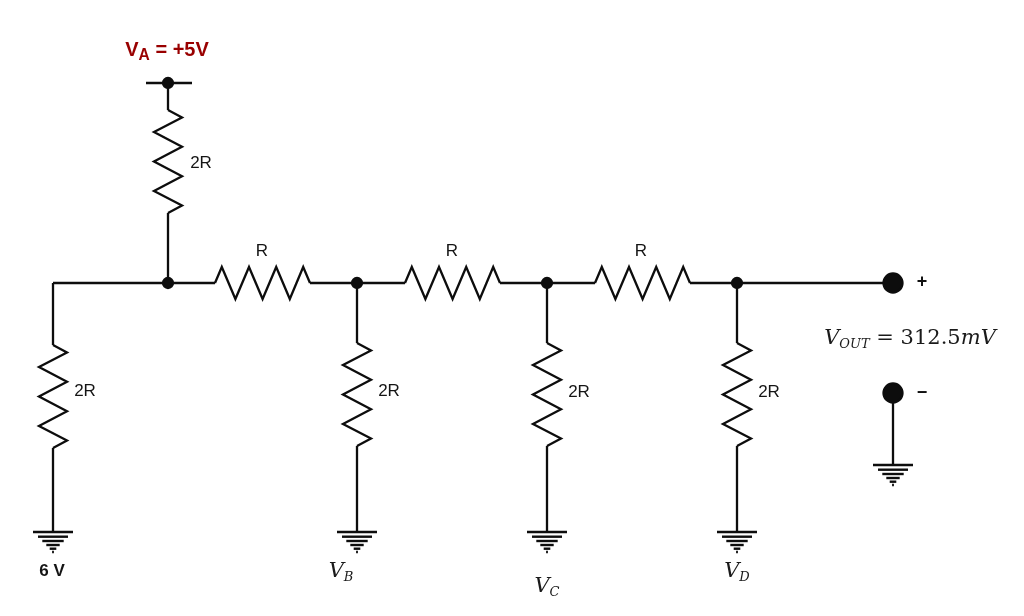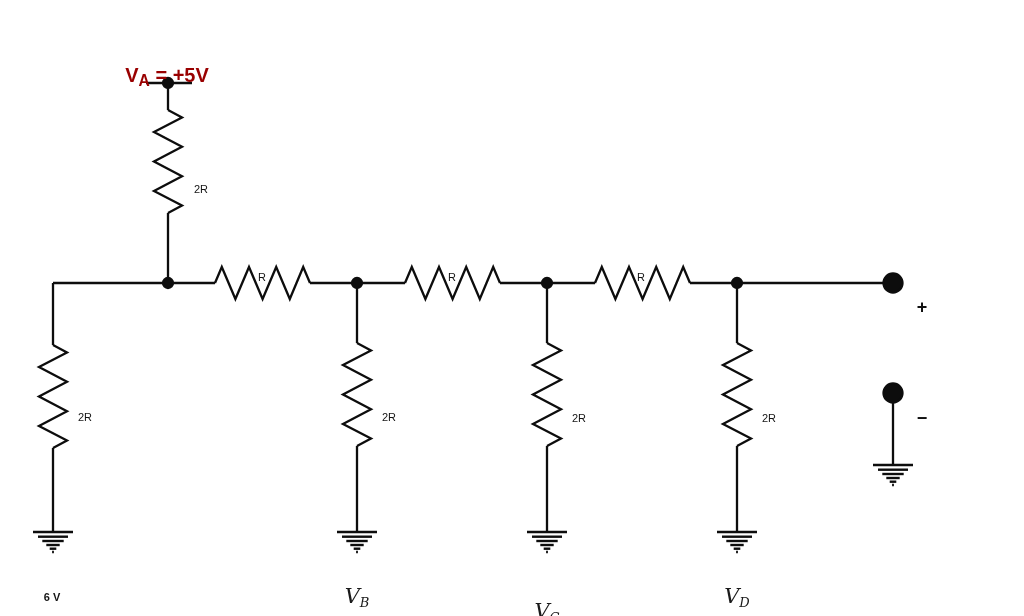--- a/index.html
+++ b/index.html
@@ -1,20 +1,20 @@
 <!DOCTYPE html>
 <html><head>
 <meta charset="utf-8">
 <style>
   html,body{margin:0;padding:0;background:#ffffff;}
   .stage{position:relative;width:1024px;height:616px;background:#ffffff;overflow:hidden;
          font-family:"Liberation Sans","DejaVu Sans",sans-serif;}
   .stage svg{position:absolute;left:0;top:0;}
-  .lbl{position:absolute;transform:translate(-50%,-50%);white-space:nowrap;color:#141414;margin-top:26px;}
-  .sans{font-family:"Liberation Sans","DejaVu Sans",sans-serif;font-size:11px;}
+  .lbl{position:absolute;transform:translate(-50%,-50%);white-space:nowrap;color:#141414;}
+  .sans{font-family:"Liberation Sans","DejaVu Sans",sans-serif;font-size:17px;}
   .bold{font-weight:bold;}
   .src{color:#990000;font-weight:bold;font-size:20px;}
   .src .vsub{font-size:0.78em;vertical-align:-0.30em;font-weight:bold;}
   .math{font-family:"DejaVu Serif","Liberation Serif",serif;font-style:italic;
         font-size:21px;color:#1a1a1a;}
   .math .msub{font-size:0.62em;vertical-align:-0.28em;font-style:italic;}
   .math .upright{font-style:normal;}
   .sign{font-size:18px;font-weight:600;color:#111;}
 </style>
 </head>
@@ -110,24 +110,27 @@
 
   <div class="lbl sans" style="left:201px;top:163px;">2R</div>
   <div class="lbl sans" style="left:85px;top:391px;">2R</div>
   <div class="lbl sans" style="left:389px;top:391px;">2R</div>
   <div class="lbl sans" style="left:579px;top:392px;">2R</div>
   <div class="lbl sans" style="left:769px;top:392px;">2R</div>
 
   <div class="lbl sign" style="left:922px;top:281px;">+</div>
   <div class="lbl sign" style="left:922px;top:392px;">−</div>
 
+  <div class="lbl math" style="left:910px;top:338px;">
+    <span>V</span><span class="msub">OUT</span><span class="upright"> = 312.5</span><span>mV</span>
+  </div>
 
   <div class="lbl sans bold" style="left:52px;top:571px;">6 V</div>
 
-  <div class="lbl math" style="left:357px;top:571px;">
+  <div class="lbl math" style="left:341px;top:571px;">
     <span>V</span><span class="msub">B</span>
   </div>
   <div class="lbl math" style="left:547px;top:586px;">
     <span>V</span><span class="msub">C</span>
   </div>
   <div class="lbl math" style="left:737px;top:571px;">
     <span>V</span><span class="msub">D</span>
   </div>
 
 </div>

